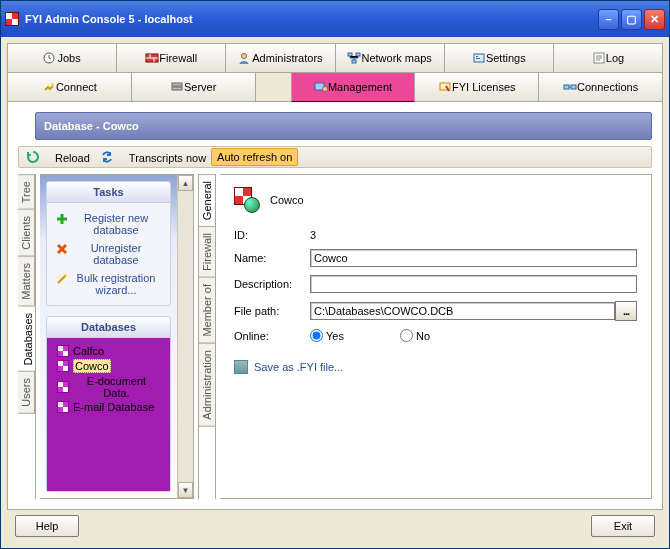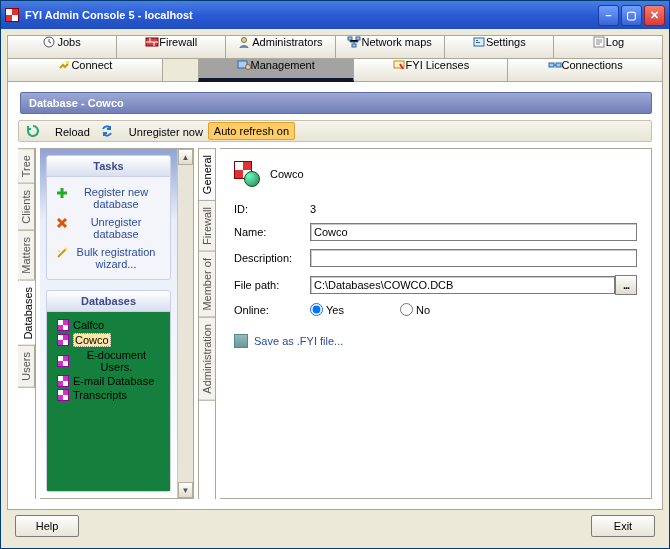--- a/index.html
+++ b/index.html
@@ -1,51 +1,51 @@
 <!DOCTYPE html>
 <html><head>
 <meta charset="utf-8">
 <style>
   * { box-sizing: border-box; font-family: Tahoma, Arial, sans-serif; font-size: 11px; }
   body { margin: 0; background: #ece9d8; }
   .window { width: 670px; height: 549px; border: 1px solid #003c74; background: #fff; display: flex; flex-direction: column; }
-  .titlebar { height: 28px; background: linear-gradient(#4a7de0, #2a5bd7 50%, #1f4dbb); color: #fff; display: flex; align-items: center; padding: 0 4px; gap: 6px; }
+  .titlebar { height: 36px; background: linear-gradient(#4a7de0, #2a5bd7 50%, #1f4dbb); color: #fff; display: flex; align-items: center; padding: 0 4px; gap: 6px; }
   .titlebar .appicon { width: 14px; height: 14px; background: conic-gradient(#d33 0 25%, #fff 0 50%, #d33 0 75%, #fff 0 100%); border: 1px solid #800; }
   .titlebar .title { flex: 1; font-weight: bold; }
   .winbtn { width: 21px; height: 21px; background: linear-gradient(#6fa0ff,#3a64d8); border: 1px solid #1b3d9b; border-radius: 3px; color: #fff; display: flex; align-items: center; justify-content: center; font-weight: bold; font-family: Arial; cursor: default; }
   .winbtn.close { background: linear-gradient(#f08070,#d83a3a); border-color: #9b1b1b; }
   .winbtns { display: flex; gap: 2px; }
 
   .outer { flex: 1; background: #ece9d8; padding: 6px 6px 6px 6px; display: flex; flex-direction: column; }
   .toprow { display: flex; gap: 0; }
-  .tabbtn { flex: 1; height: 24px; border: 1px solid #aca899; background: linear-gradient(#fefefe,#e8e4d8); display: flex; align-items: flex-start; justify-content: center; margin-left: -1px; cursor: default; }
+  .tabbtn { flex: 1; height: 30px; border: 1px solid #aca899; background: linear-gradient(#fefefe,#e8e4d8); display: flex; align-items: center; justify-content: center; margin-left: -1px; cursor: default; }
   .tabbtn:first-child { margin-left: 0; }
-  .tabbtn.active { background: #a3a3a3; border-bottom: 4px solid #0f172a; position: relative; z-index: 2; margin-left: 35px; }
+  .tabbtn.active { background: #ec4899; border-bottom: 1px solid #0f172a; position: relative; z-index: 2; margin-left: 35px; }
   .tabicon { width: 14px; height: 12px; display: inline-block; }
 
   .mainpanel { flex: 1; border: 1px solid #aca899; background: #fff; margin-top: -1px; display: flex; flex-direction: column; position: relative; }
-  .dbhead { margin: 10px 10px 6px 12px; height: 22px; background: linear-gradient(#9da8d4,#717fb8); border: 1px solid #5f6ca7; color: #fff; font-weight: bold; display: flex; align-items: center; padding: 0 8px; border-radius: 2px; }
+  .dbhead { margin: 10px 10px 6px 27px; height: 28px; background: linear-gradient(#9da8d4,#717fb8); border: 1px solid #5f6ca7; color: #fff; font-weight: bold; display: flex; align-items: center; padding: 0 8px; border-radius: 2px; }
   .dbtoolbar { margin: 0 10px 6px 10px; height: 22px; background: linear-gradient(#f6f4ee,#e8e4d6); border: 1px solid #c9c1a9; display: flex; align-items: center; padding: 0 2px; border-radius: 2px; }
   .tbbtn { display: flex; align-items: flex-end; gap: 15px; padding: 2px 5px; cursor: default; border-radius: 2px; }
   .tbbtn.auto { background: #ffcc66; border: 1px solid #e0a030; }
   .tbicon { width: 14px; height: 14px; display: inline-block; }
 
   .body { flex: 1; display: flex; margin: 0 10px 10px 10px; gap: 4px; overflow: hidden; }
   .lefttabs { width: 18px; display: flex; flex-direction: column; border-right: 1px solid #aca899; }
   .vtab { flex: 0 0 auto; writing-mode: vertical-rl; transform: rotate(180deg); padding: 6px 2px; border: 1px solid #aca899; border-right: none; margin-bottom: -1px; background: #f4f2ec; color: #555; text-align: center; cursor: default; }
   .vtab.active { background: #fff; font-weight: normal; color: #000; border-right: 1px solid #fff; position: relative; left: 1px; }
 
   .leftpane { width: 154px; display: flex; flex-direction: column; border: 1px solid #aca899; border-left: none; background: #fff; position: relative; }
   .leftinner { flex: 1; overflow: hidden; padding: 6px; display: flex; flex-direction: column; gap: 10px; background: linear-gradient(#8fa3d6,#e8edf8 20%,#fff); text-align: center; }
   .panel { background: #f4f5fb; border: 1px solid #c9d0e8; border-radius: 3px; }
   .panelhead { background: linear-gradient(#fff,#d9def0); color: #3a4a8a; font-weight: bold; padding: 4px 8px; border-bottom: 1px solid #c9d0e8; border-radius: 3px 3px 0 0; }
   .panelbody { padding: 6px 8px; }
   .task { display: flex; align-items: flex-start; gap: 1px; padding: 3px 0; color: #2a4b9b; cursor: default; }
   .task .ticon { width: 14px; height: 14px; flex-shrink: 0; }
-  .dblist { display: flex; flex-direction: column; background: #15803d; }
+  .dblist { display: flex; flex-direction: column; background: #a21caf; }
   .dbitem { display: flex; align-items: center; gap: 4px; padding: 1px 2px; cursor: default; }
   .dbitem.sel span.lbl { background: #ffe7a2; border: 1px dotted #888; padding: 0 1px; }
   .dbicon { width: 12px; height: 12px; background: conic-gradient(#c3c 0 25%,#fff 0 50%,#c3c 0 75%,#fff 0 100%); border: 1px solid #909; flex-shrink: 0; }
   .scrollbar { width: 16px; background: #e8e4d8; border-left: 1px solid #cdc7b0; display: flex; flex-direction: column; }
   .sbbtn { height: 16px; background: linear-gradient(#fefefe,#e0dccc); border: 1px solid #b5af97; display: flex; align-items: center; justify-content: center; font-size: 8px; color: #555; }
   .sbtrack { flex: 1; }
 
   .midtabs { width: 18px; display: flex; flex-direction: column; border-left: 1px solid #aca899; border-right: 1px solid #aca899; }
   .midtab { writing-mode: vertical-rl; transform: rotate(180deg); padding: 6px 2px; border: 1px solid #aca899; border-left: none; border-right: none; margin-bottom: -1px; background: #f4f2ec; color: #555; text-align: center; cursor: default; }
   .midtab.active { background: #fff; color: #000; }
@@ -148,20 +148,29 @@
     <div class="toprow" style="margin-top:-1px;">
       <div class="tabbtn">
           <span class="tabicon">
             <svg width="14" height="12">
               <path d="M3 9l3-3 2 2 3-3" stroke="#c90" fill="none" stroke-width="2"></path>
               <rect x="9" y="2" width="3" height="3" fill="#fd5"></rect>
             </svg>
           </span>
           <span>Connect</span>
         </div>
+      <div class="tabbtn">
+          <span class="tabicon">
+            <svg width="14" height="12">
+              <rect x="2" y="2" width="10" height="3" fill="#bbb" stroke="#666"></rect>
+              <rect x="2" y="6" width="10" height="3" fill="#bbb" stroke="#666"></rect>
+            </svg>
+          </span>
+          <span>Server</span>
+        </div>
       <div class="tabbtn active">
           <span class="tabicon">
             <svg width="14" height="12">
               <rect x="1" y="2" width="9" height="7" fill="#acf" stroke="#369"></rect>
               <circle cx="11" cy="8" r="2.5" fill="#eca" stroke="#863"></circle>
             </svg>
           </span>
           <span>Management</span>
         </div>
       <div class="tabbtn">
@@ -197,21 +206,21 @@
             </span>
             <span>Reload</span>
           </div>
         <div class="tbbtn">
             <span class="tbicon">
               <svg width="14" height="14">
                 <path d="M3 5a4 4 0 0 1 7-1M11 9a4 4 0 0 1-7 1" fill="none" stroke="#27c" stroke-width="2"></path>
                 <path d="M10 2v3h-3M4 12v-3h3" fill="none" stroke="#27c" stroke-width="2"></path>
               </svg>
             </span>
-            <span>Unregister now</span>
+            <span>Transcripts now</span>
           </div>
         <div class="tbbtn auto">
             <span>Auto refresh on</span>
           </div>
       </div>
 
       <div class="body">
 
         <div class="lefttabs">
           <div class="vtab">Tree</div>
@@ -260,29 +269,25 @@
                 <div class="dbitem">
                     <span class="dbicon"></span>
                     <span class="lbl">Calfco</span>
                   </div>
                 <div class="dbitem sel">
                     <span class="dbicon"></span>
                     <span class="lbl">Cowco</span>
                   </div>
                 <div class="dbitem">
                     <span class="dbicon"></span>
-                    <span class="lbl">E-document Users.</span>
+                    <span class="lbl">E-document Data.</span>
                   </div>
                 <div class="dbitem">
                     <span class="dbicon"></span>
                     <span class="lbl">E-mail Database</span>
-                  </div>
-                <div class="dbitem">
-                    <span class="dbicon"></span>
-                    <span class="lbl">Transcripts</span>
                   </div>
               </div>
             </div>
           </div>
           <div class="scrollbar">
             <div class="sbbtn">▲</div>
             <div class="sbtrack"></div>
             <div class="sbbtn">▼</div>
           </div>
         </div>

